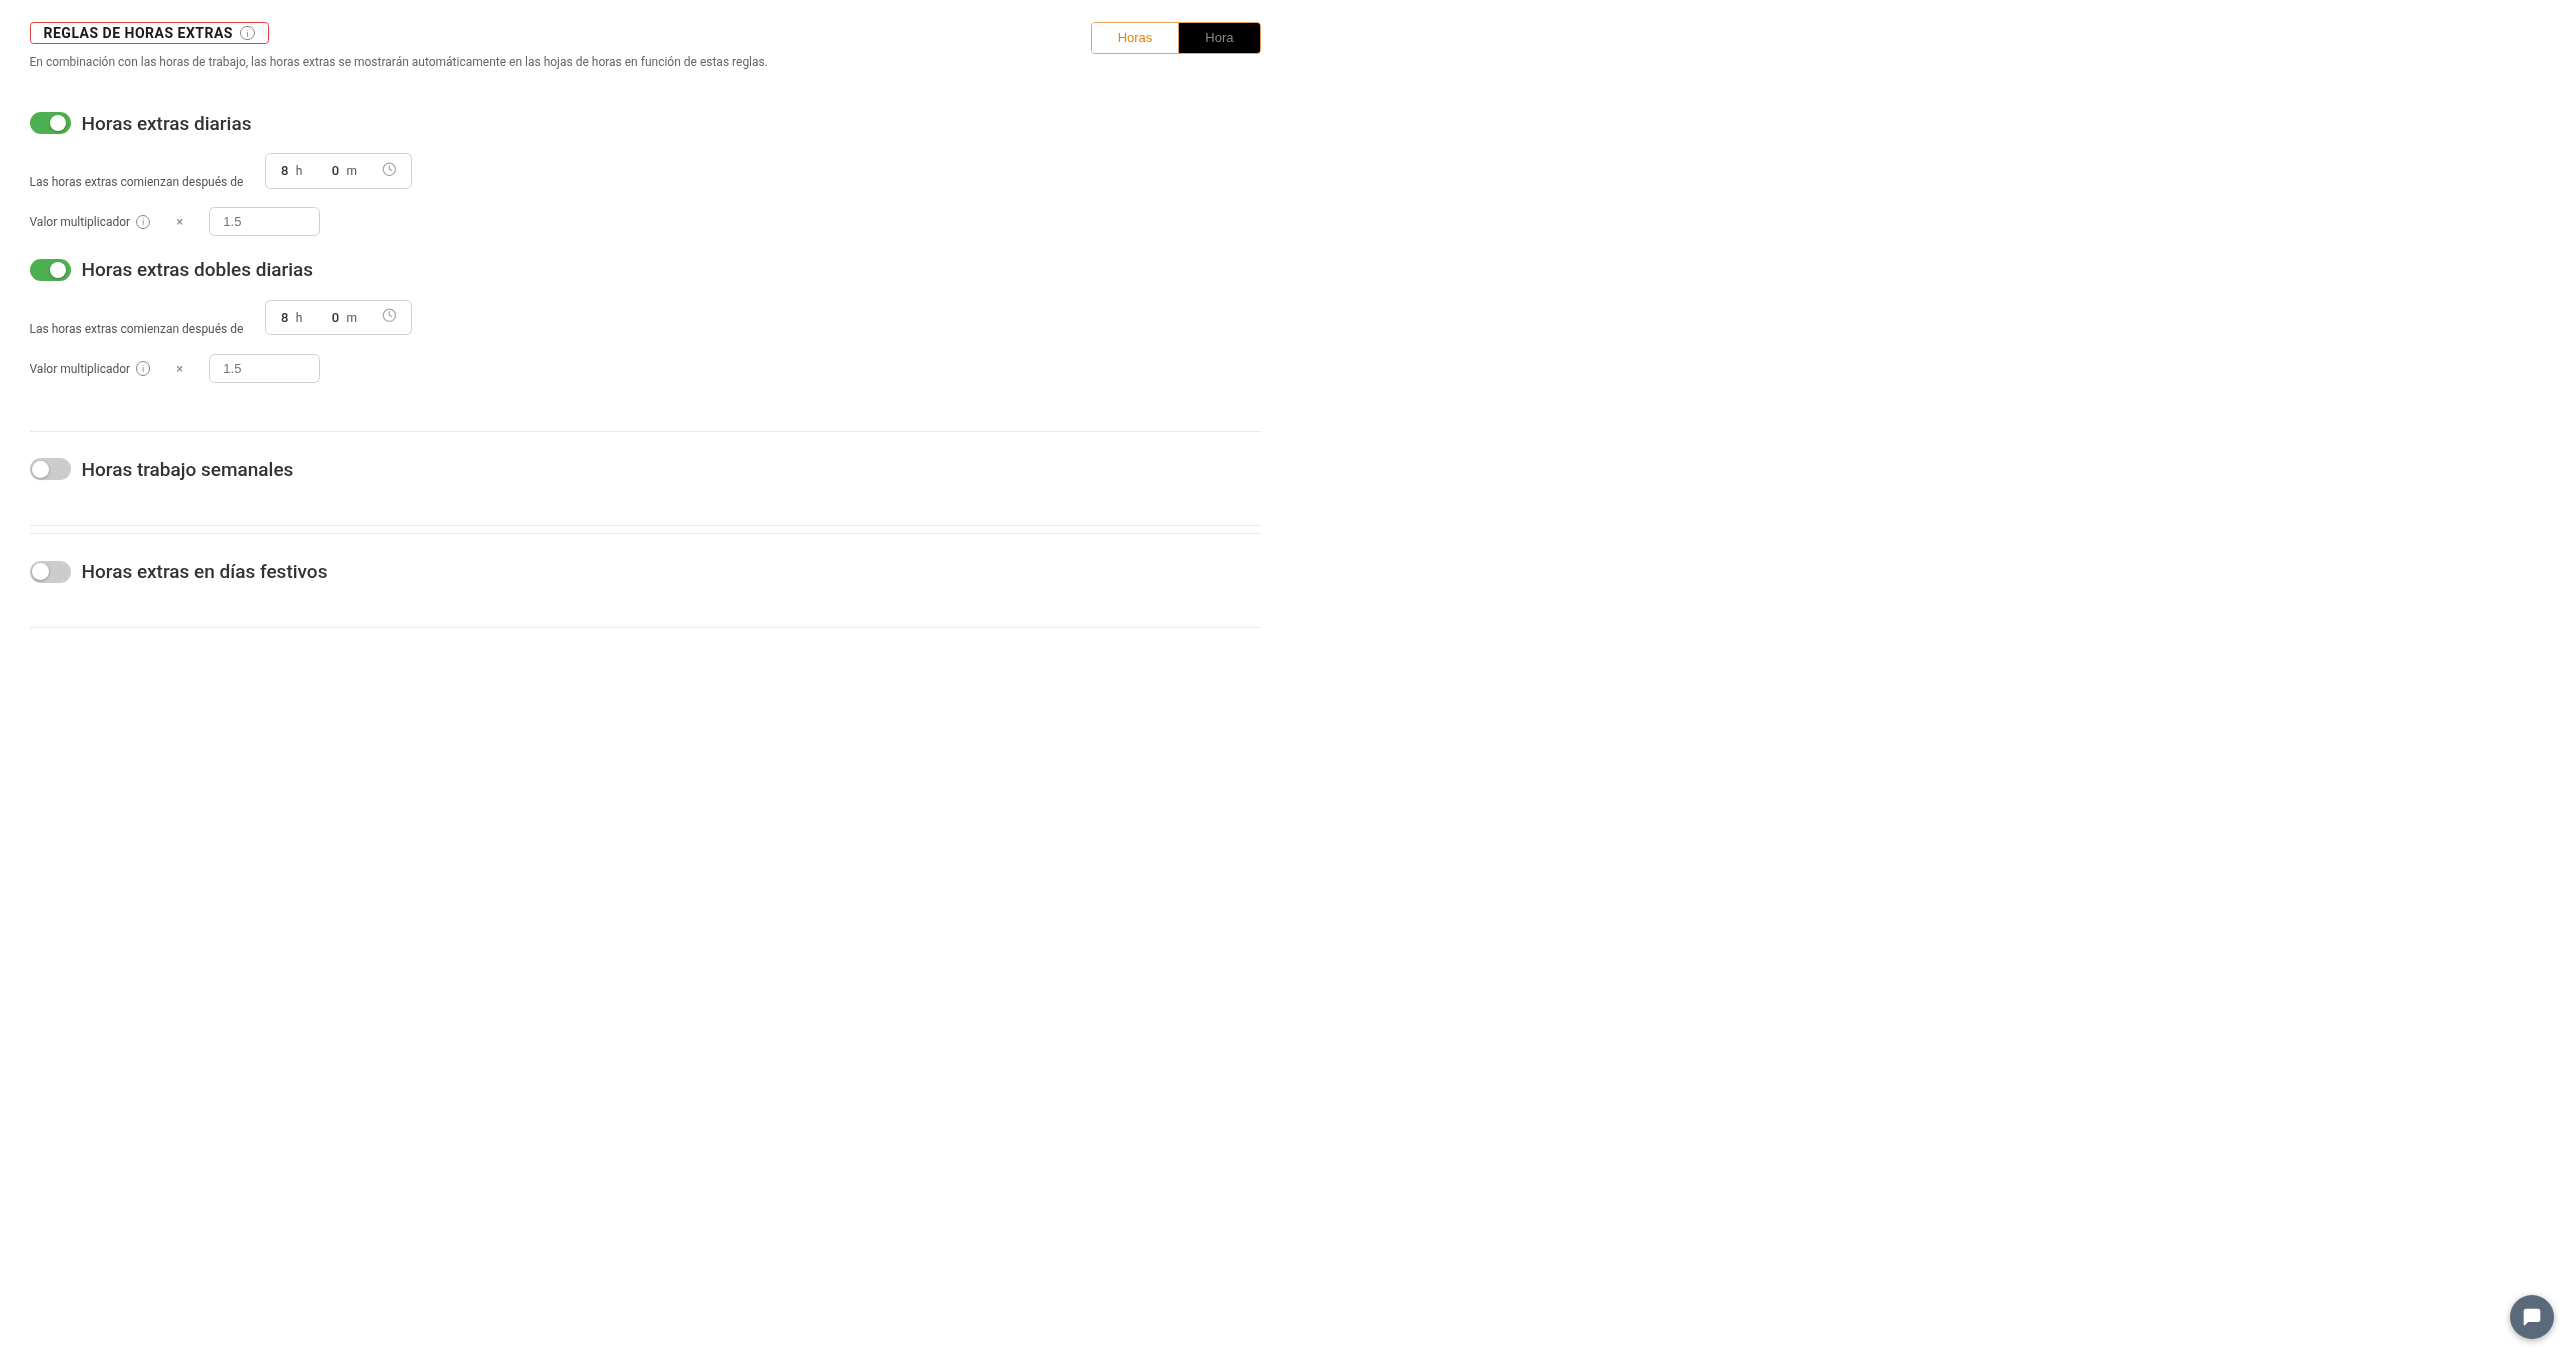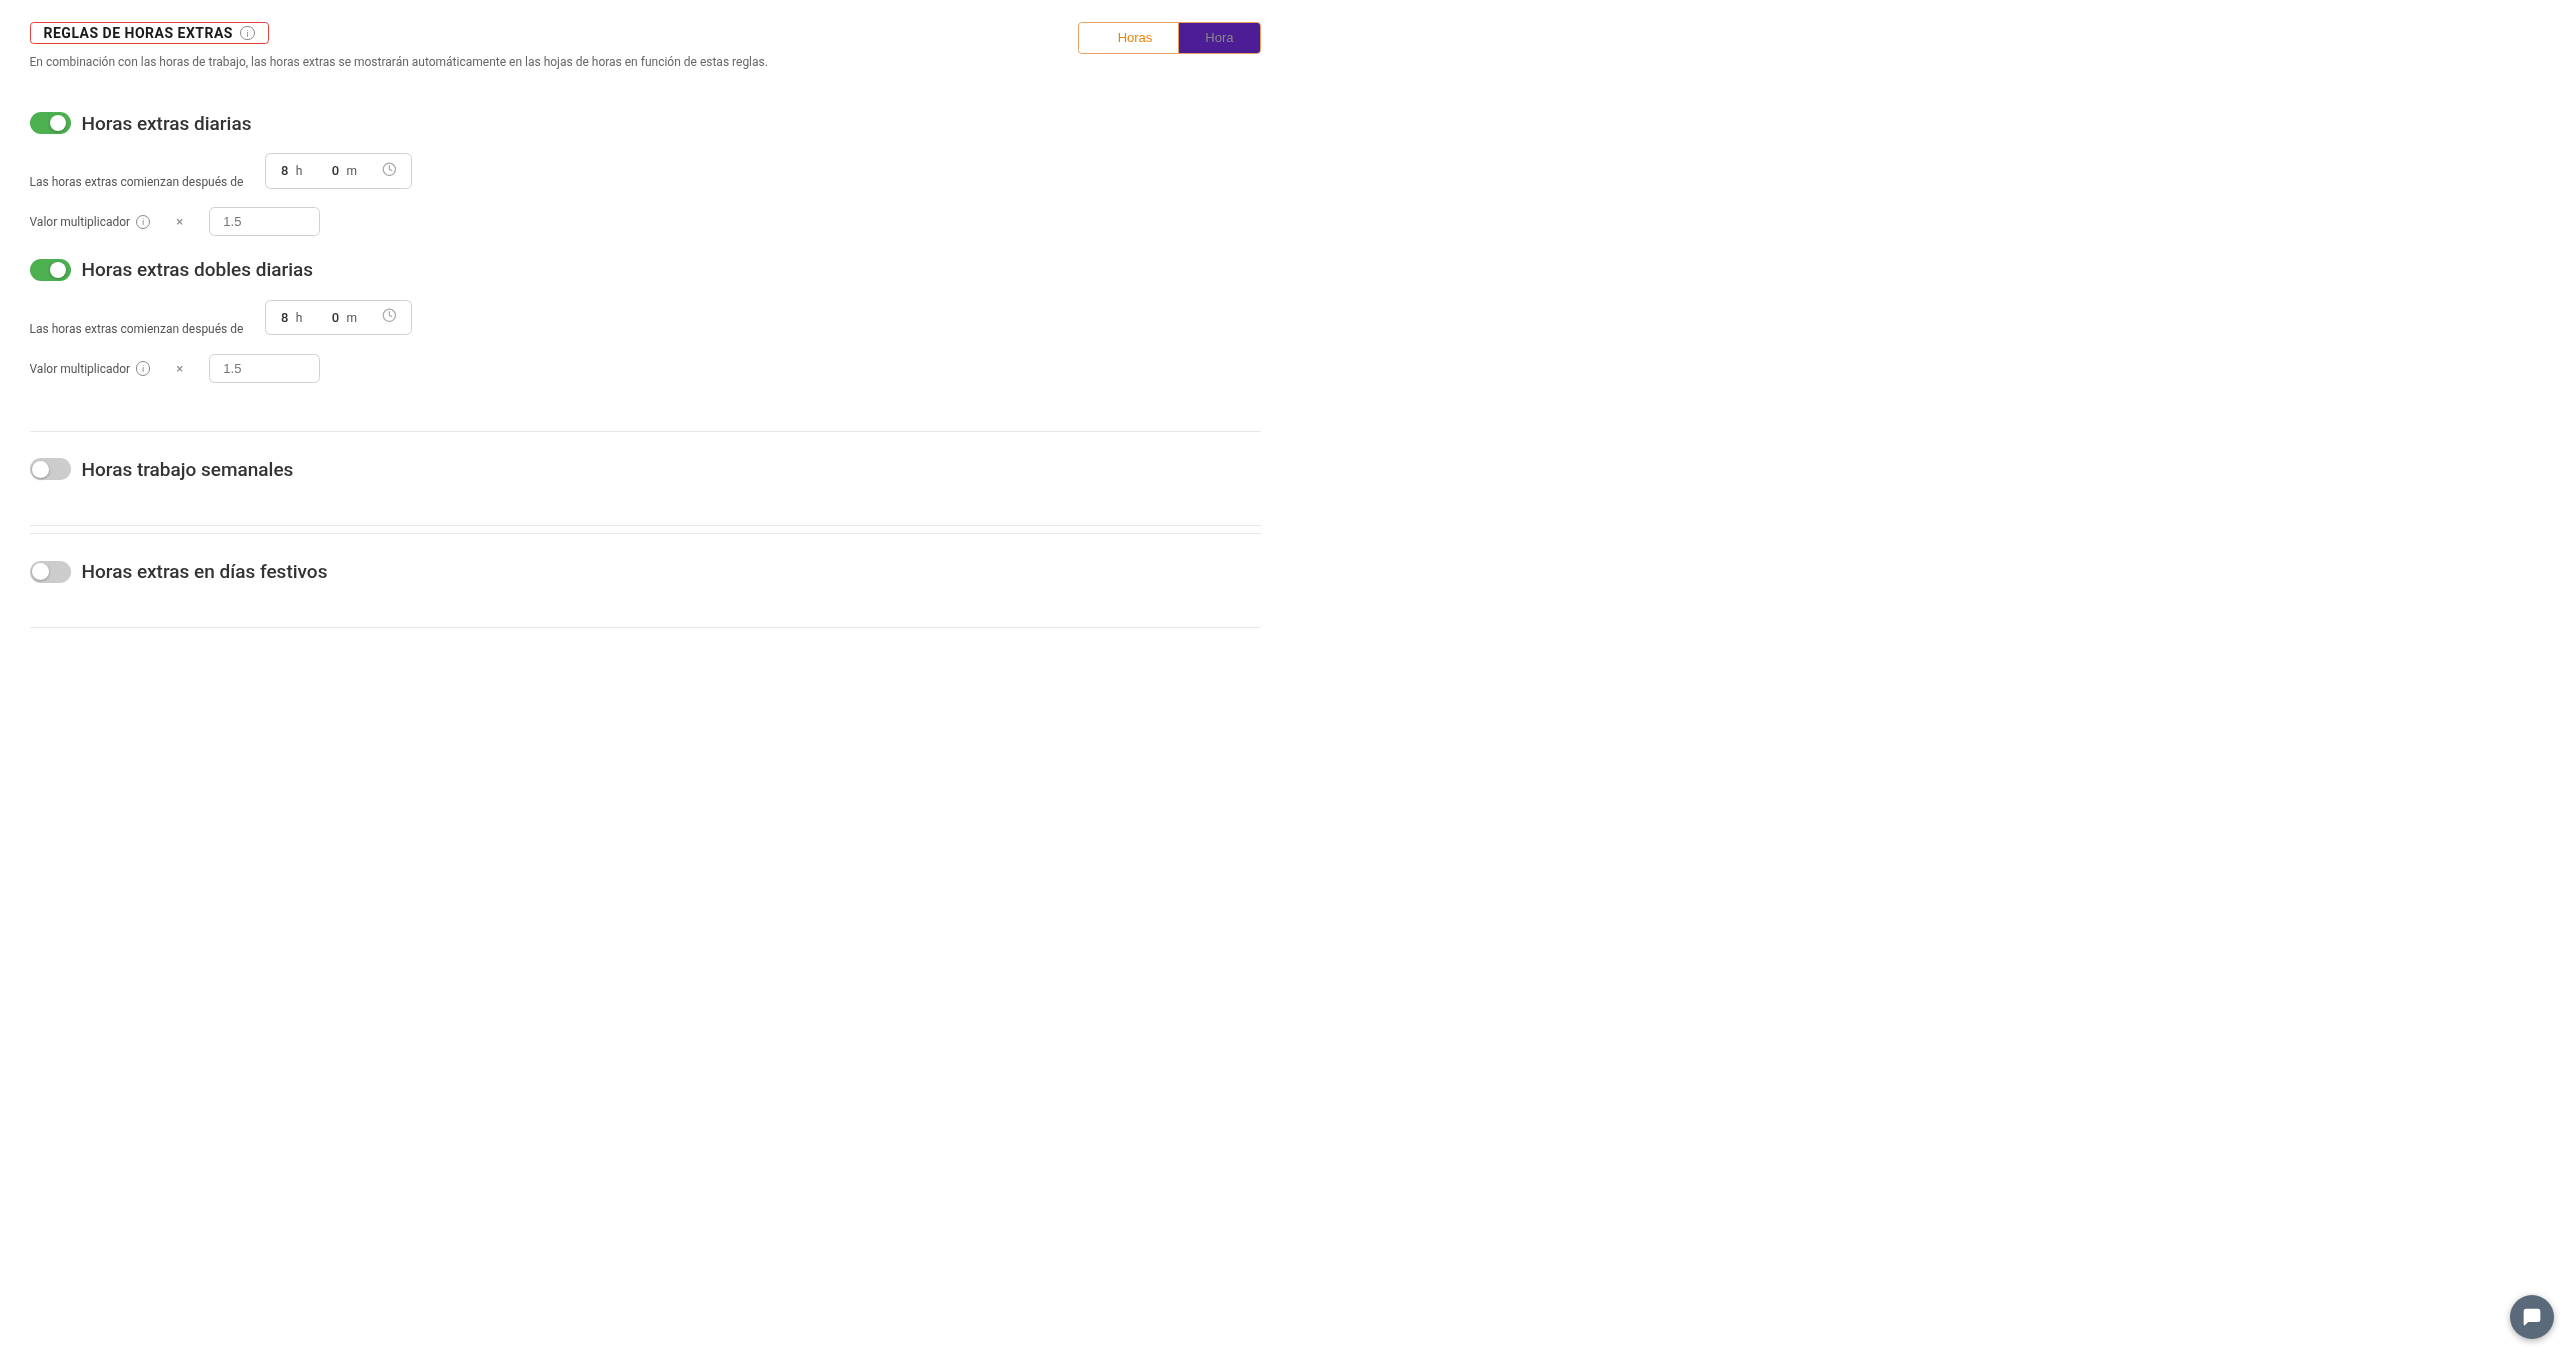--- a/index.html
+++ b/index.html
@@ -66,29 +66,28 @@
     }
 
     .view-toggle {
       position: absolute;
       top: 22px;
       right: 29.5px;
       display: flex;
       border: 0.9px solid #e8a060;
       border-radius: 3.7px;
       overflow: hidden;
-      padding-left: 13px;
     }
 
     .view-btn {
       padding: 7.4px 26px;
       font-size: 13px;
       cursor: pointer;
       border: none;
-      background: #4c1d95;
+      background: #000000;
       color: #888888;
       font-weight: 500;
     }
 
     .view-btn.active {
       background: #ffffff;
       color: #e8820c;
       border-right: 0.9px solid #e8a060;
     }
 

